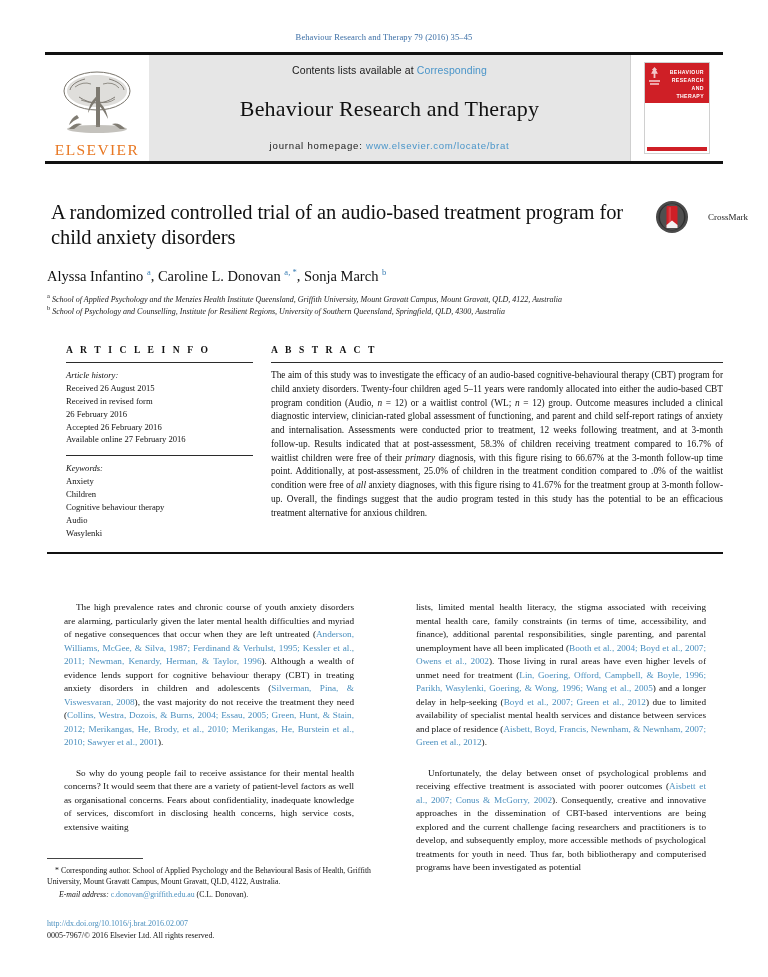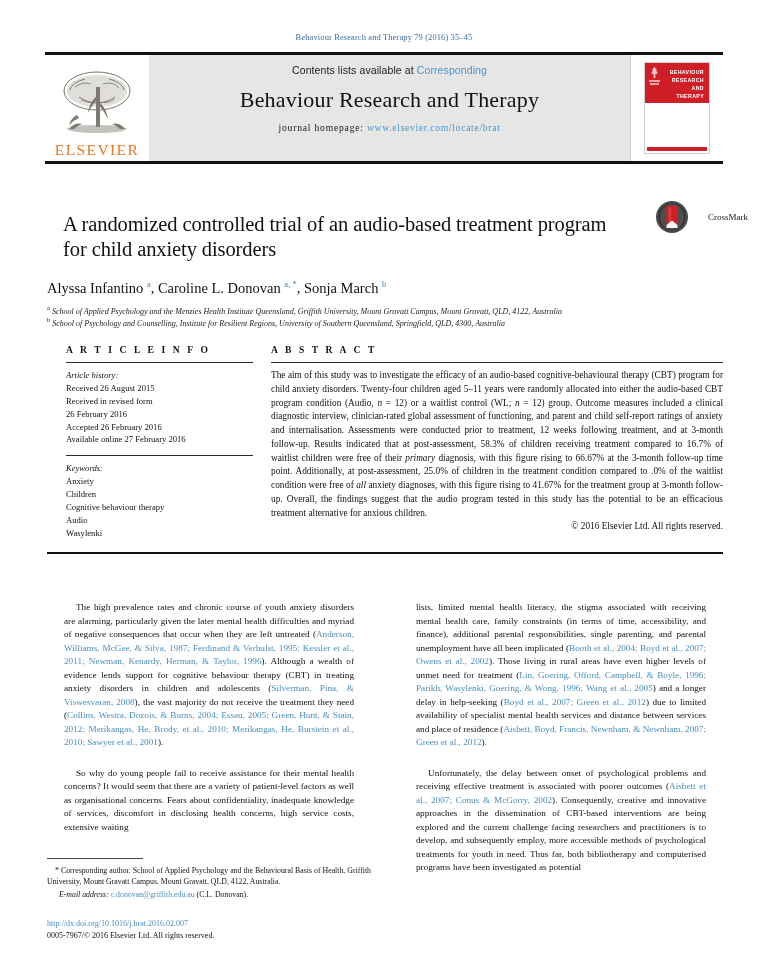--- a/index.html
+++ b/index.html
@@ -97,25 +97,25 @@
   }
   .journal-title {
     font-family: "Liberation Serif", serif;
     font-size: 22px;
     color: #111;
     letter-spacing: .2px;
     line-height: 1;
     margin-top: 2px;
   }
   .homepage-line {
-    font-family: Liberation Serif, serif;
+    font-family: Liberation Sans, sans-serif;
     font-size: 9.6px;
     letter-spacing: .8px;
     color: #1a1a1a;
-    margin-bottom: 19px;
+    margin-bottom: 1px;
   }
   .homepage-line .hp-link {
     color: #4a95c9;
     letter-spacing: .7px;
   }
 
   .cover-cell {
     width: 92px;
     flex: 0 0 92px;
     background: #fff;
@@ -189,21 +189,21 @@
   }
 
   
   .title-block {
     position: absolute;
     top: 196px;
     left: 47px;
     width: 600px;
   }
   h1.article-title {
-    margin: 16px;
+    margin: 4px;
     font-family: "Liberation Serif", serif;
     font-weight: 400;
     font-size: 20.5px;
     line-height: 1.22;
     color: #111;
     letter-spacing: -.1px;
   }
   .authors {
     margin-top: 18px;
     font-family: "Liberation Serif", serif;
@@ -505,21 +505,20 @@
       <div class="keyword">Children</div>
       <div class="keyword">Cognitive behaviour therapy</div>
       <div class="keyword">Audio</div>
       <div class="keyword">Wasylenki</div>
     </div>
 
     <div class="col-abstract">
       <div class="section-caps">A B S T R A C T</div>
       <div class="rule"></div>
       <div class="abstract-body">The aim of this study was to investigate the efficacy of an audio-based cognitive-behavioural therapy (CBT) program for child anxiety disorders. Twenty-four children aged 5–11 years were randomly allocated into either the audio-based CBT program condition (Audio, <em>n</em> = 12) or a waitlist control (WL; <em>n</em> = 12) group. Outcome measures included a clinical diagnostic interview, clinician-rated global assessment of functioning, and parent and child self-report ratings of anxiety and internalisation. Assessments were conducted prior to treatment, 12 weeks following treatment, and at 3-month follow-up. Results indicated that at post-assessment, 58.3% of children receiving treatment compared to 16.7% of waitlist children were free of their <em>primary</em> diagnosis, with this figure rising to 66.67% at the 3-month follow-up time point. Additionally, at post-assessment, 25.0% of children in the treatment condition compared to .0% of the waitlist condition were free of <em>all</em> anxiety diagnoses, with this figure rising to 41.67% for the treatment group at 3-month follow-up. Overall, the findings suggest that the audio program tested in this study has the potential to be an efficacious treatment alternative for anxious children.</div>
-      <div class="copyright-line">© 2016 Elsevier Ltd. All rights reserved.</div>
     </div>
   </div>
 
   <div class="big-divider"></div>
 
   <div class="body-cols">
     <div class="body-col">
       <p>The high prevalence rates and chronic course of youth anxiety disorders are alarming, particularly given the later mental health difficulties and myriad of negative consequences that occur when they are left untreated (<span class="cite">Anderson, Williams, McGee, &amp; Silva, 1987; Ferdinand &amp; Verhulst, 1995; Kessler et al., 2011; Newman, Kenardy, Herman, &amp; Taylor, 1996</span>). Although a wealth of evidence lends support for cognitive behaviour therapy (CBT) in treating anxiety disorders in children and adolescents (<span class="cite">Silverman, Pina, &amp; Viswesvaran, 2008</span>), the vast majority do not receive the treatment they need (<span class="cite">Collins, Westra, Dozois, &amp; Burns, 2004; Essau, 2005; Green, Hunt, &amp; Stain, 2012; Merikangas, He, Brody, et al., 2010; Merikangas, He, Burstein et al., 2010; Sawyer et al., 2001</span>).</p>
       <p>So why do young people fail to receive assistance for their mental health concerns? It would seem that there are a variety of patient-level factors as well as organisational concerns. Fears about confidentiality, inadequate knowledge of services, discomfort in disclosing health concerns, high service costs, extensive waiting</p>
     </div>

